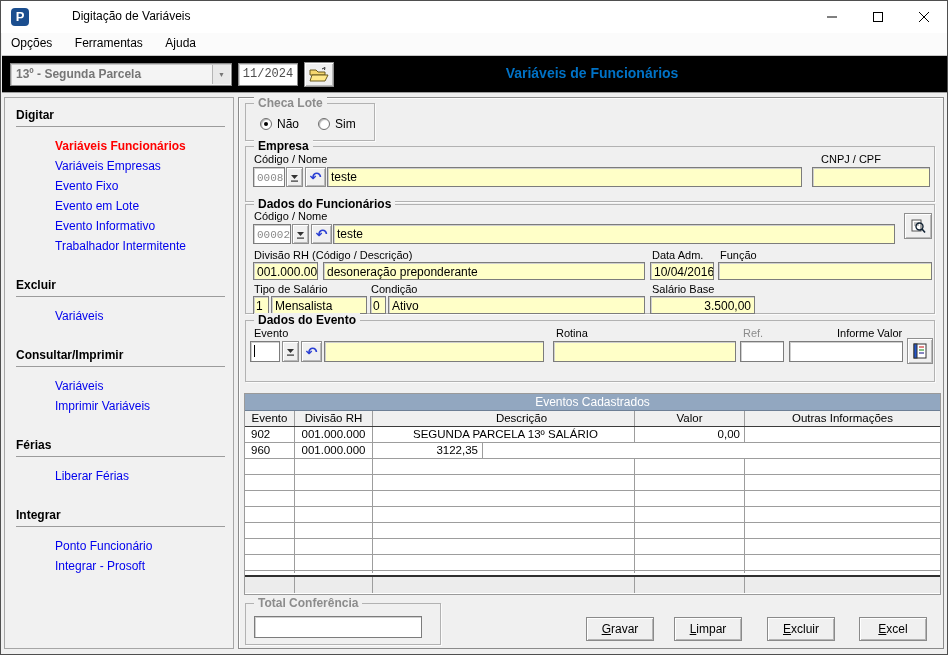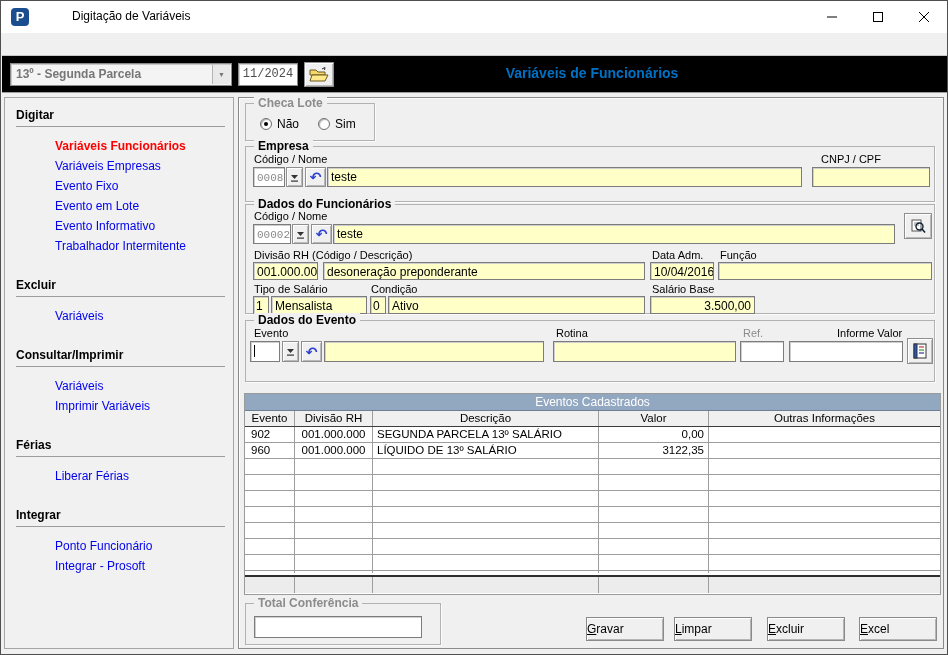--- a/index.html
+++ b/index.html
@@ -83,31 +83,31 @@
           border:1px solid #9a9a9a; background:#fff; }
   .grid-band { height:17px; background:#92a7c0; border-bottom:1px solid #6d7f95; color:#fff;
           font-size:12px; text-align:center; line-height:16px; }
   .grow { display:flex; height:16px; border-bottom:1px solid #9d9d9d; background:#fff; }
   .grow.hdr { background:#f0f0f0; border-bottom:1px solid #3c3c3c; }
   .grow.hdr .gc { text-align:center; padding:0; }
   .gc { border-right:1px solid #9d9d9d; font-size:11.5px; line-height:15px; overflow:hidden; white-space:nowrap; }
   .gc:last-child { border-right:none; }
   .gc.c0 { width:50px; padding-left:6px; }
   .gc.c1 { width:78px; text-align:center; }
-  .gc.c2 { width:226px; padding-left:4px; }
+  .gc.c2 { width:226px; padding-left:4px;margin-left:36px; }
   .gc.c3 { width:110px; text-align:right; padding-right:4px; }
   .gc.c4 { flex:1; }
   .grid-body { height:146px; overflow:hidden; }
   .grid-sum { border-top:2px solid #2f2f2f; margin-top:2px; }
   .grid-sum .grow { background:#ececec; height:16px; border-bottom:none; }
 
   
-  .btn { position:absolute; width:78px; height:24px; background:#f0f0f0; border:1px solid #8a8a8a;
+  .btn { position:absolute; width:68px; height:24px; background:#f0f0f0; border:1px solid #8a8a8a;
          box-shadow:inset 1px 1px 0 #ffffff, inset -1px -1px 0 #b5b5b5;
-         font-size:12px; color:#000; text-align:left; cursor:pointer; }
+         font-size:12px; color:#000; text-align:center; cursor:pointer; }
   .btn span { display:block; line-height:22px; }
   .btn span::first-letter { text-decoration:underline; }
 
   .caret { position:absolute; width:1px; height:12px; background:#000; }
 </style>
 </head>
 <body>
 
 <div class="window">
 
@@ -125,20 +125,25 @@
         </svg>
     </div>
     <div class="win-btn" style="right:0;">
       <svg width="12" height="12" viewBox="0 0 12 12">
           <line x1="1" y1="1" x2="11" y2="11" stroke="#000" stroke-width="1"></line>
           <line x1="11" y1="1" x2="1" y2="11" stroke="#000" stroke-width="1"></line>
         </svg>
     </div>
   </div>
 
+  <div class="menubar">
+    <span class="menu-item">Opções</span>
+    <span class="menu-item">Ferramentas</span>
+    <span class="menu-item">Ajuda</span>
+  </div>
 
   <div class="toolbar">
     <div class="combo">
       <span class="combo-text">13º - Segunda Parcela</span>
       <span class="combo-arrow">▼</span>
     </div>
     <div class="date-edit">11/2024</div>
     <div class="tool-btn">
       <svg width="20" height="16" viewBox="0 0 20 16">
         <path d="M1 3 h6 l2 2 h7 v3 h-15 z" fill="#f5d76e" stroke="#6b5b1e" stroke-width="1"></path>
@@ -304,21 +309,20 @@
           <div class="grow">
             <div class="gc c0">902</div>
             <div class="gc c1">001.000.000</div>
             <div class="gc c2">SEGUNDA PARCELA 13º SALÁRIO</div>
             <div class="gc c3">0,00</div>
             <div class="gc c4"></div>
           </div>
           <div class="grow">
             <div class="gc c0">960</div>
             <div class="gc c1">001.000.000</div>
-            <div class="gc c2">LÍQUIDO DE 13º SALÁRIO</div>
             <div class="gc c3">3122,35</div>
             <div class="gc c4"></div>
           </div>
           <div class="grow">
             <div class="gc c0"></div>
             <div class="gc c1"></div>
             <div class="gc c2"></div>
             <div class="gc c3"></div>
             <div class="gc c4"></div>
           </div>

